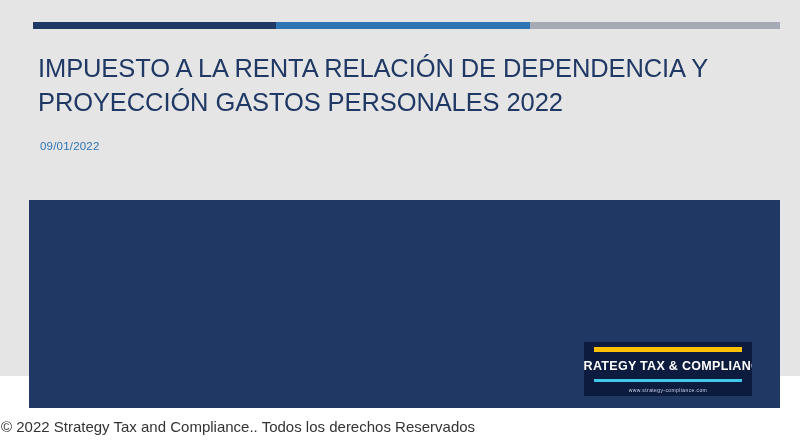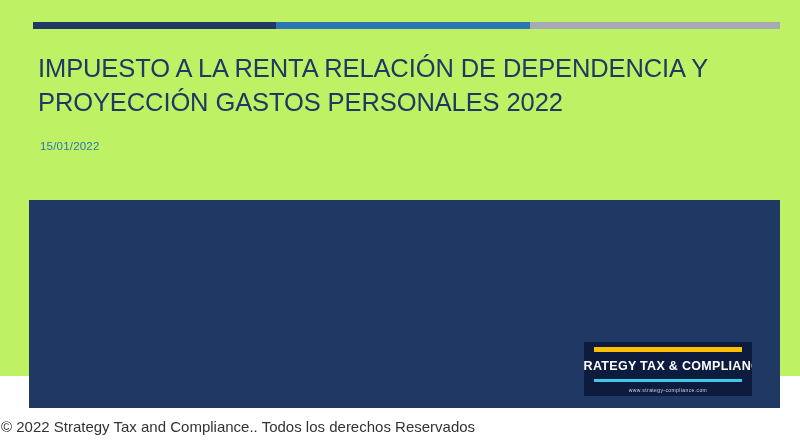--- a/index.html
+++ b/index.html
@@ -10,21 +10,21 @@
     width: 800px;
     height: 444px;
     background: #ffffff;
     font-family: "Liberation Sans", sans-serif;
     overflow: hidden;
   }
   .slide {
     position: relative;
     width: 800px;
     height: 376px;
-    background: #bef264;
+    background: #e5e5e5;
   }
   
   .bar-row {
     position: absolute;
     top: 22px;
     left: 33px;
     width: 747px;
     height: 7px;
     display: flex;
   }
@@ -136,21 +136,21 @@
 <div class="slide">
 
   <div class="bar-row">
     <div class="bar bar-1"></div>
     <div class="bar bar-2"></div>
     <div class="bar bar-3"></div>
   </div>
 
   <div class="title">IMPUESTO A LA RENTA RELACIÓN DE DEPENDENCIA Y PROYECCIÓN GASTOS PERSONALES 2022</div>
 
-  <div class="date">15/01/2022</div>
+  <div class="date">09/01/2022</div>
 
   <div class="panel">
 
     <div class="logo">
       <div class="logo-top-rule"></div>
       <div class="logo-name">STRATEGY TAX &amp; COMPLIANCE</div>
       <div class="logo-bottom-rule"></div>
       <div class="logo-url">www.strategy-compliance.com</div>
     </div>
   </div>

